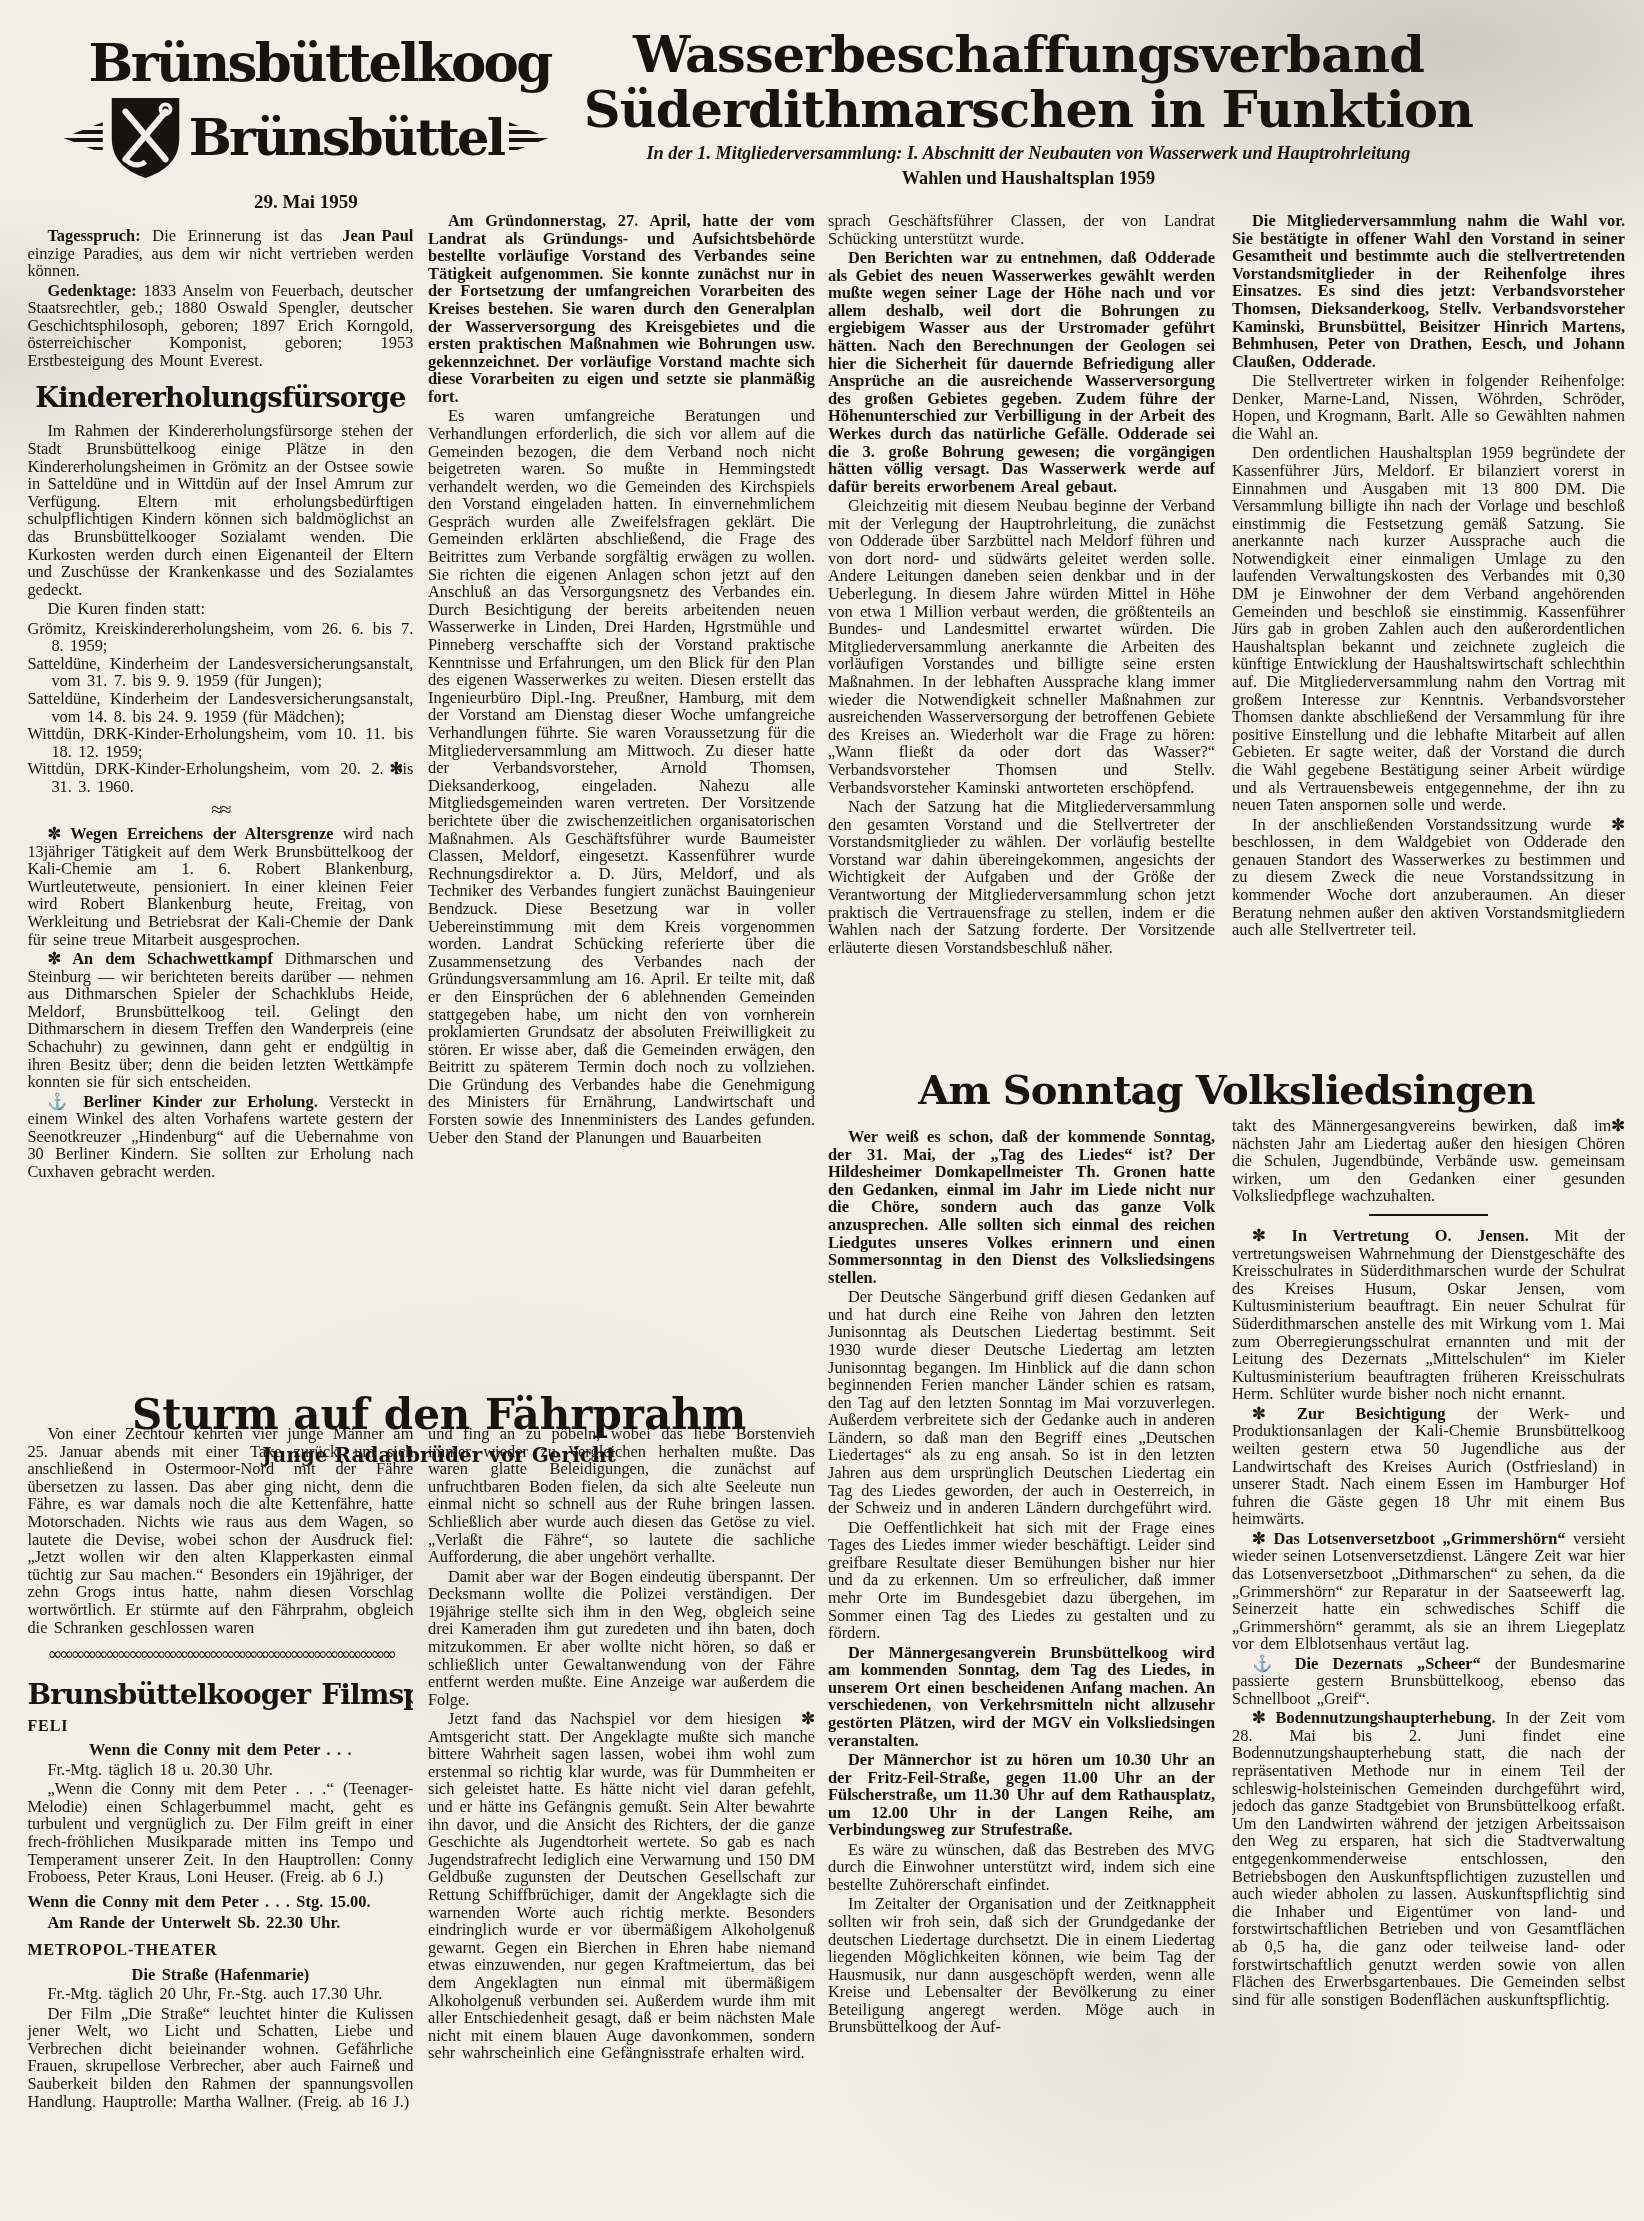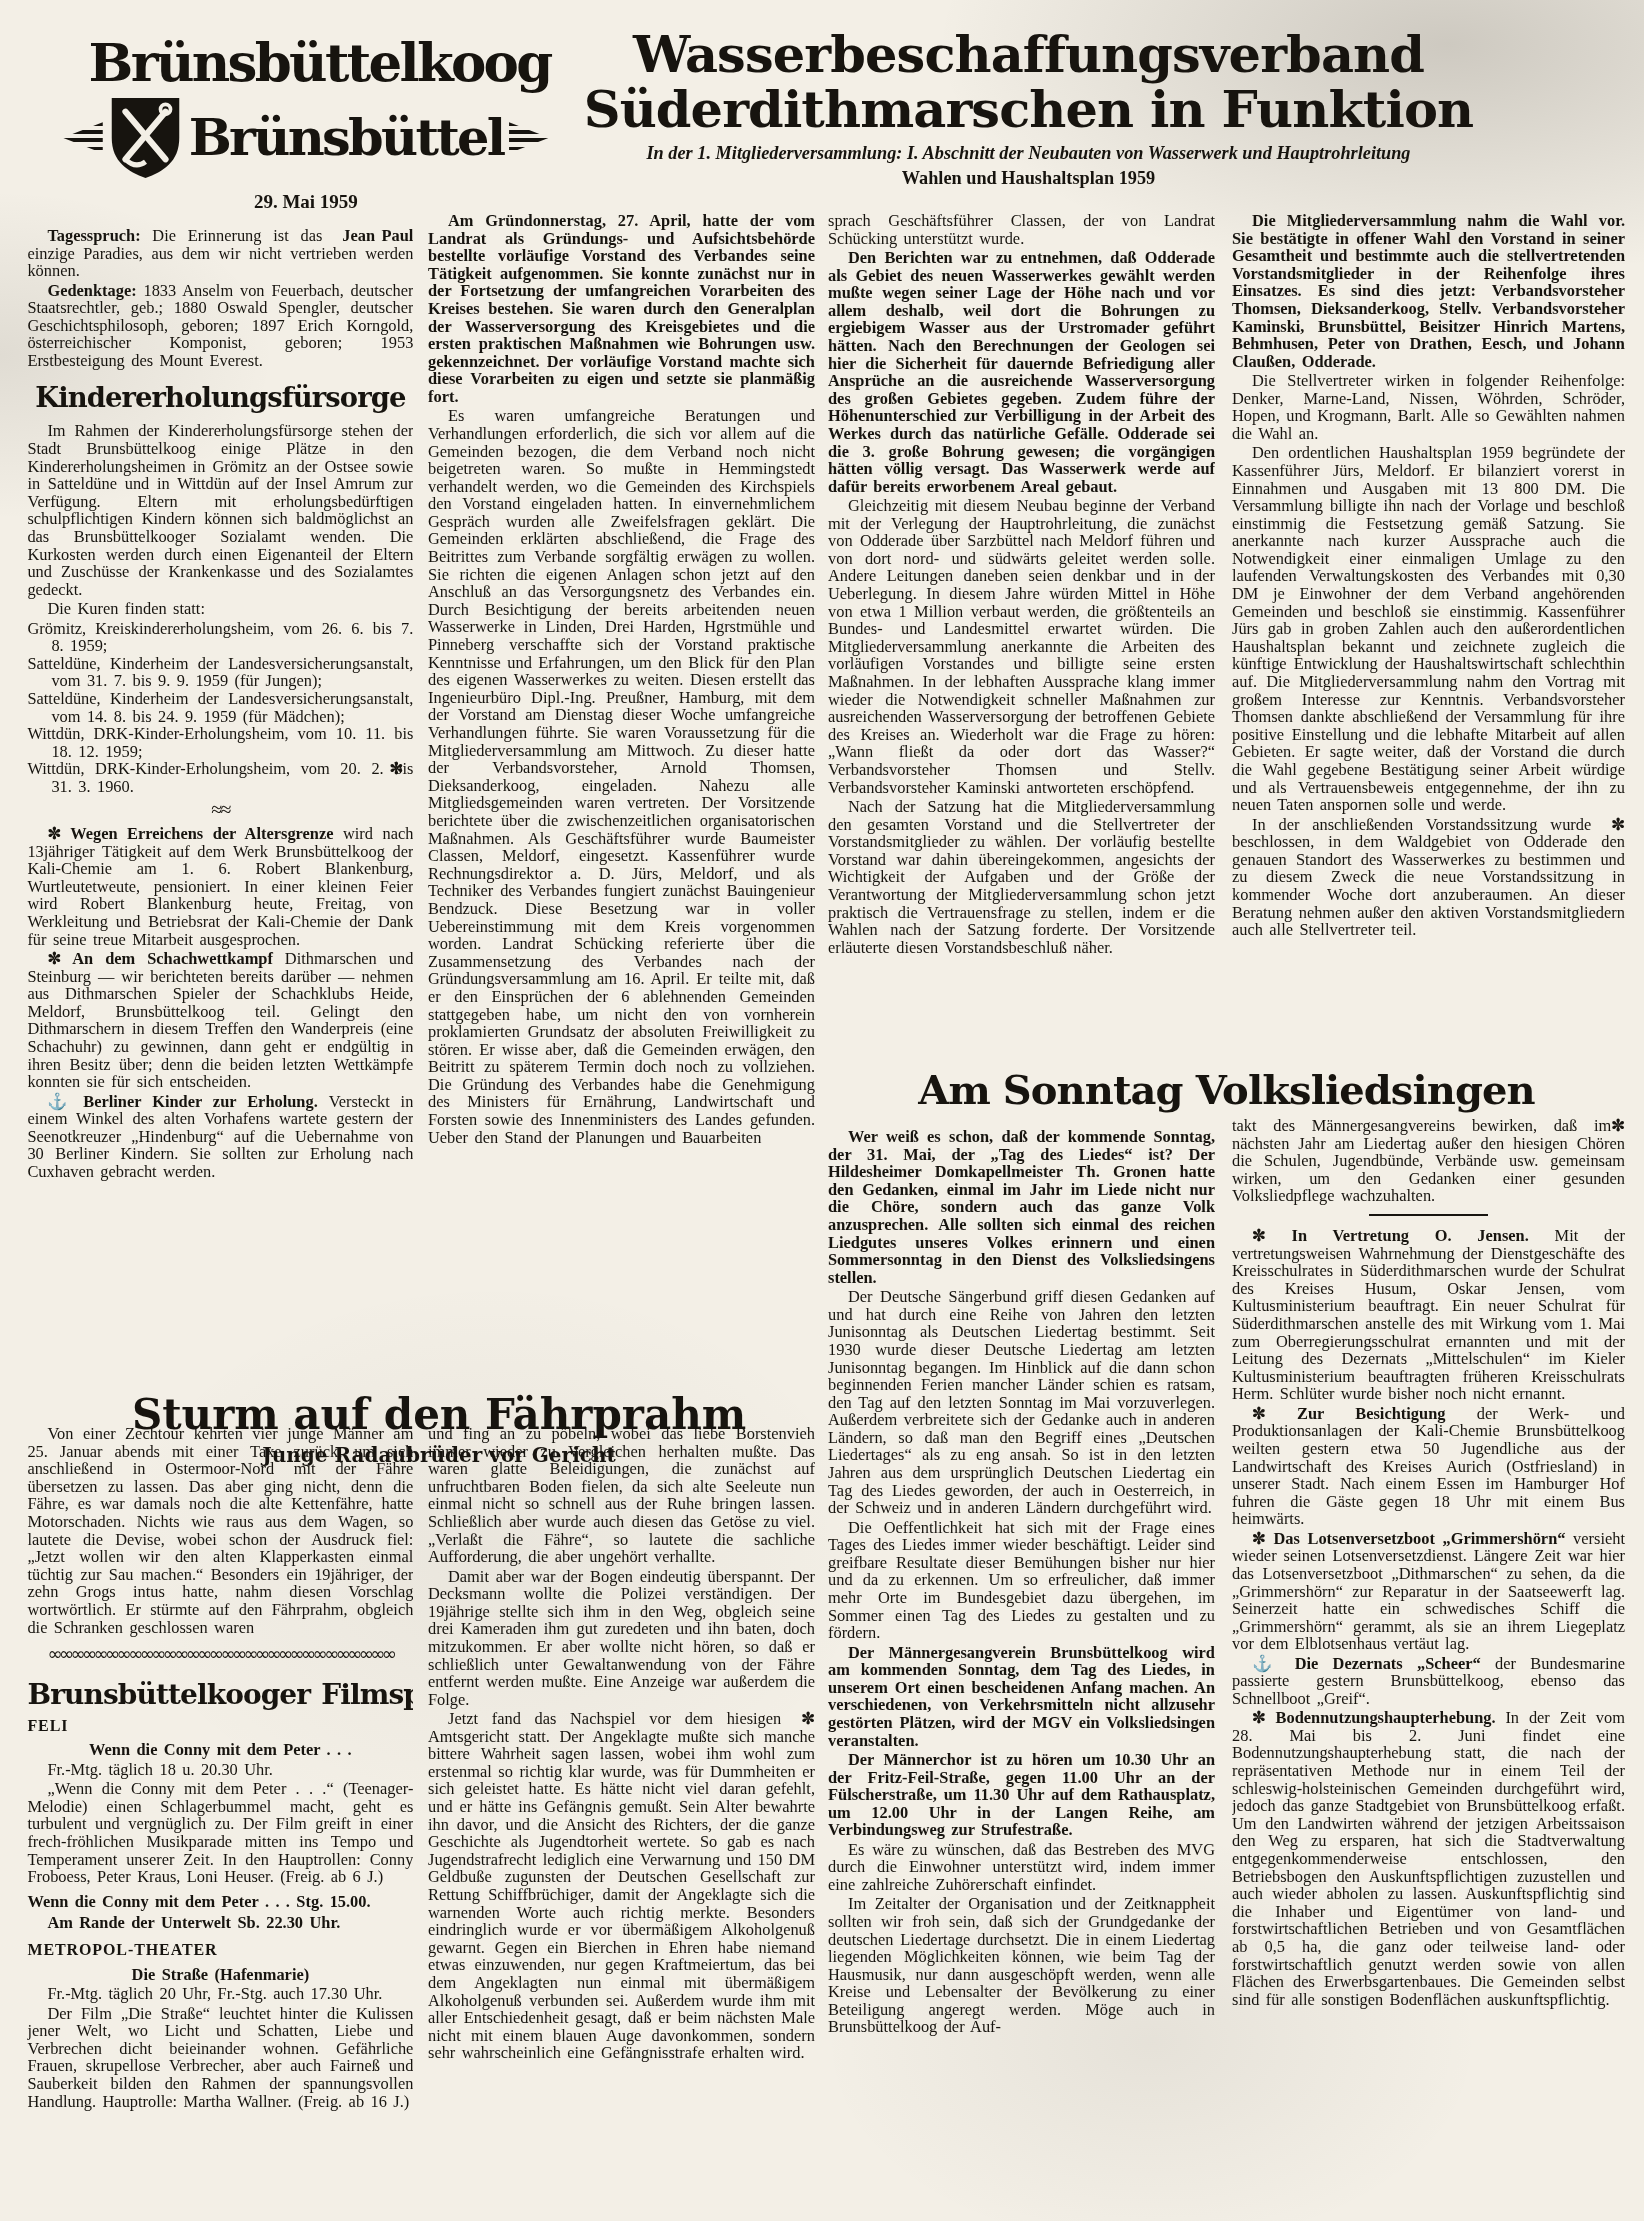--- a/index.html
+++ b/index.html
@@ -123,21 +123,21 @@
 
   <section class="abs" style="left:828px;top:1067px;width:797px;">
     <div class="disp volks-h">Am Sonntag Volksliedsingen</div>
   </section>
   <div class="abs coltxt" style="left:828px;top:1128px;width:387px;height:1074px;">
       <div class="blk pb">Wer weiß es schon, daß der kommende Sonntag, der 31. Mai, der „Tag des Liedes“ ist? Der Hildesheimer Domkapellmeister Th. Gronen hatte den Gedanken, einmal im Jahr im Liede nicht nur die Chöre, sondern auch das ganze Volk anzusprechen. Alle sollten sich einmal des reichen Liedgutes unseres Volkes erinnern und einen Sommersonntag in den Dienst des Volksliedsingens stellen.</div>
       <div class="blk p">Der Deutsche Sängerbund griff diesen Gedanken auf und hat durch eine Reihe von Jahren den letzten Junisonntag als Deutschen Liedertag bestimmt. Seit 1930 wurde dieser Deutsche Liedertag am letzten Junisonntag begangen. Im Hinblick auf die dann schon beginnenden Ferien mancher Länder schien es ratsam, den Tag auf den letzten Sonntag im Mai vorzuverlegen. Außerdem verbreitete sich der Gedanke auch in anderen Ländern, so daß man den Begriff eines „Deutschen Liedertages“ als zu eng ansah. So ist in den letzten Jahren aus dem ursprünglich Deutschen Liedertag ein Tag des Liedes geworden, der auch in Oesterreich, in der Schweiz und in anderen Ländern durchgeführt wird.</div>
       <div class="blk p">Die Oeffentlichkeit hat sich mit der Frage eines Tages des Liedes immer wieder beschäftigt. Leider sind greifbare Resultate dieser Bemühungen bisher nur hier und da zu erkennen. Um so erfreulicher, daß immer mehr Orte im Bundesgebiet dazu übergehen, im Sommer einen Tag des Liedes zu gestalten und zu fördern.</div>
       <div class="blk pb">Der Männergesangverein Brunsbüttelkoog wird am kommenden Sonntag, dem Tag des Liedes, in unserem Ort einen bescheidenen Anfang machen. An verschiedenen, von Verkehrsmitteln nicht allzusehr gestörten Plätzen, wird der MGV ein Volksliedsingen veranstalten.</div>
       <div class="blk pb">Der Männerchor ist zu hören um 10.30 Uhr an der Fritz-Feil-Straße, gegen 11.00 Uhr an der Fülscherstraße, um 11.30 Uhr auf dem Rathausplatz, um 12.00 Uhr in der Langen Reihe, am Verbindungsweg zur Strufestraße.</div>
-      <div class="blk p">Es wäre zu wünschen, daß das Bestreben des MVG durch die Einwohner unterstützt wird, indem immer eine zahlreiche Zuhörerschaft einfindet.</div>
+      <div class="blk p">Es wäre zu wünschen, daß das Bestreben des MVG durch die Einwohner unterstützt wird, indem sich eine bestellte Zuhörerschaft einfindet.</div>
       <div class="blk p">Im Zeitalter der Organisation und der Zeitknappheit sollten wir froh sein, daß sich der Grundgedanke der deutschen Liedertage durchsetzt. Die in einem Liedertag liegenden Möglichkeiten können, wie beim Tag der Hausmusik, nur dann ausgeschöpft werden, wenn alle Kreise und Lebensalter der Bevölkerung zu einer Beteiligung angeregt werden. Möge auch in Brunsbüttelkoog der Auf-</div>
     </div>
   <div class="abs coltxt" style="left:1232px;top:1117px;width:393px;height:1087px;">
       <div class="blk pc"><span class="tail">✼</span>takt des Männergesangvereins bewirken, daß im nächsten Jahr am Liedertag außer den hiesigen Chören die Schulen, Jugendbünde, Verbände usw. gemeinsam wirken, um den Gedanken einer gesunden Volksliedpflege wachzuhalten.</div>
       <div class="blk rule"></div>
       <div class="blk plead"><b>✼ In Vertretung O. Jensen. </b>Mit der vertretungsweisen Wahrnehmung der Dienstgeschäfte des Kreisschulrates in Süderdithmarschen wurde der Schulrat des Kreises Husum, Oskar Jensen, vom Kultusministerium beauftragt. Ein neuer Schulrat für Süderdithmarschen anstelle des mit Wirkung vom 1. Mai zum Oberregierungsschulrat ernannten und mit der Leitung des Dezernats „Mittelschulen“ im Kieler Kultusministerium beauftragten früheren Kreisschulrats Herm. Schlüter wurde bisher noch nicht ernannt.</div>
       <div class="blk plead"><b>✼ Zur Besichtigung </b>der Werk- und Produktionsanlagen der Kali-Chemie Brunsbüttelkoog weilten gestern etwa 50 Jugendliche aus der Landwirtschaft des Kreises Aurich (Ostfriesland) in unserer Stadt. Nach einem Essen im Hamburger Hof fuhren die Gäste gegen 18 Uhr mit einem Bus heimwärts.</div>
       <div class="blk plead"><b>✼ Das Lotsenversetzboot „Grimmershörn“ </b>versieht wieder seinen Lotsenversetzdienst. Längere Zeit war hier das Lotsenversetzboot „Dithmarschen“ zu sehen, da die „Grimmershörn“ zur Reparatur in der Saatseewerft lag. Seinerzeit hatte ein schwedisches Schiff die „Grimmershörn“ gerammt, als sie an ihrem Liegeplatz vor dem Elblotsenhaus vertäut lag.</div>
       <div class="blk plead"><b>⚓ Die Dezernats „Scheer“ </b>der Bundesmarine passierte gestern Brunsbüttelkoog, ebenso das Schnellboot „Greif“.</div>
       <div class="blk plead"><b>✼ Bodennutzungshaupterhebung. </b>In der Zeit vom 28. Mai bis 2. Juni findet eine Bodennutzungshaupterhebung statt, die nach der repräsentativen Methode nur in einem Teil der schleswig-holsteinischen Gemeinden durchgeführt wird, jedoch das ganze Stadtgebiet von Brunsbüttelkoog erfaßt. Um den Landwirten während der jetzigen Arbeitssaison den Weg zu ersparen, hat sich die Stadtverwaltung entgegenkommenderweise entschlossen, den Betriebsbogen den Auskunftspflichtigen zuzustellen und auch wieder abholen zu lassen. Auskunftspflichtig sind die Inhaber und Eigentümer von land- und forstwirtschaftlichen Betrieben und von Gesamtflächen ab 0,5 ha, die ganz oder teilweise land- oder forstwirtschaftlich genutzt werden sowie von allen Flächen des Erwerbsgartenbaues. Die Gemeinden selbst sind für alle sonstigen Bodenflächen auskunftspflichtig.</div>

